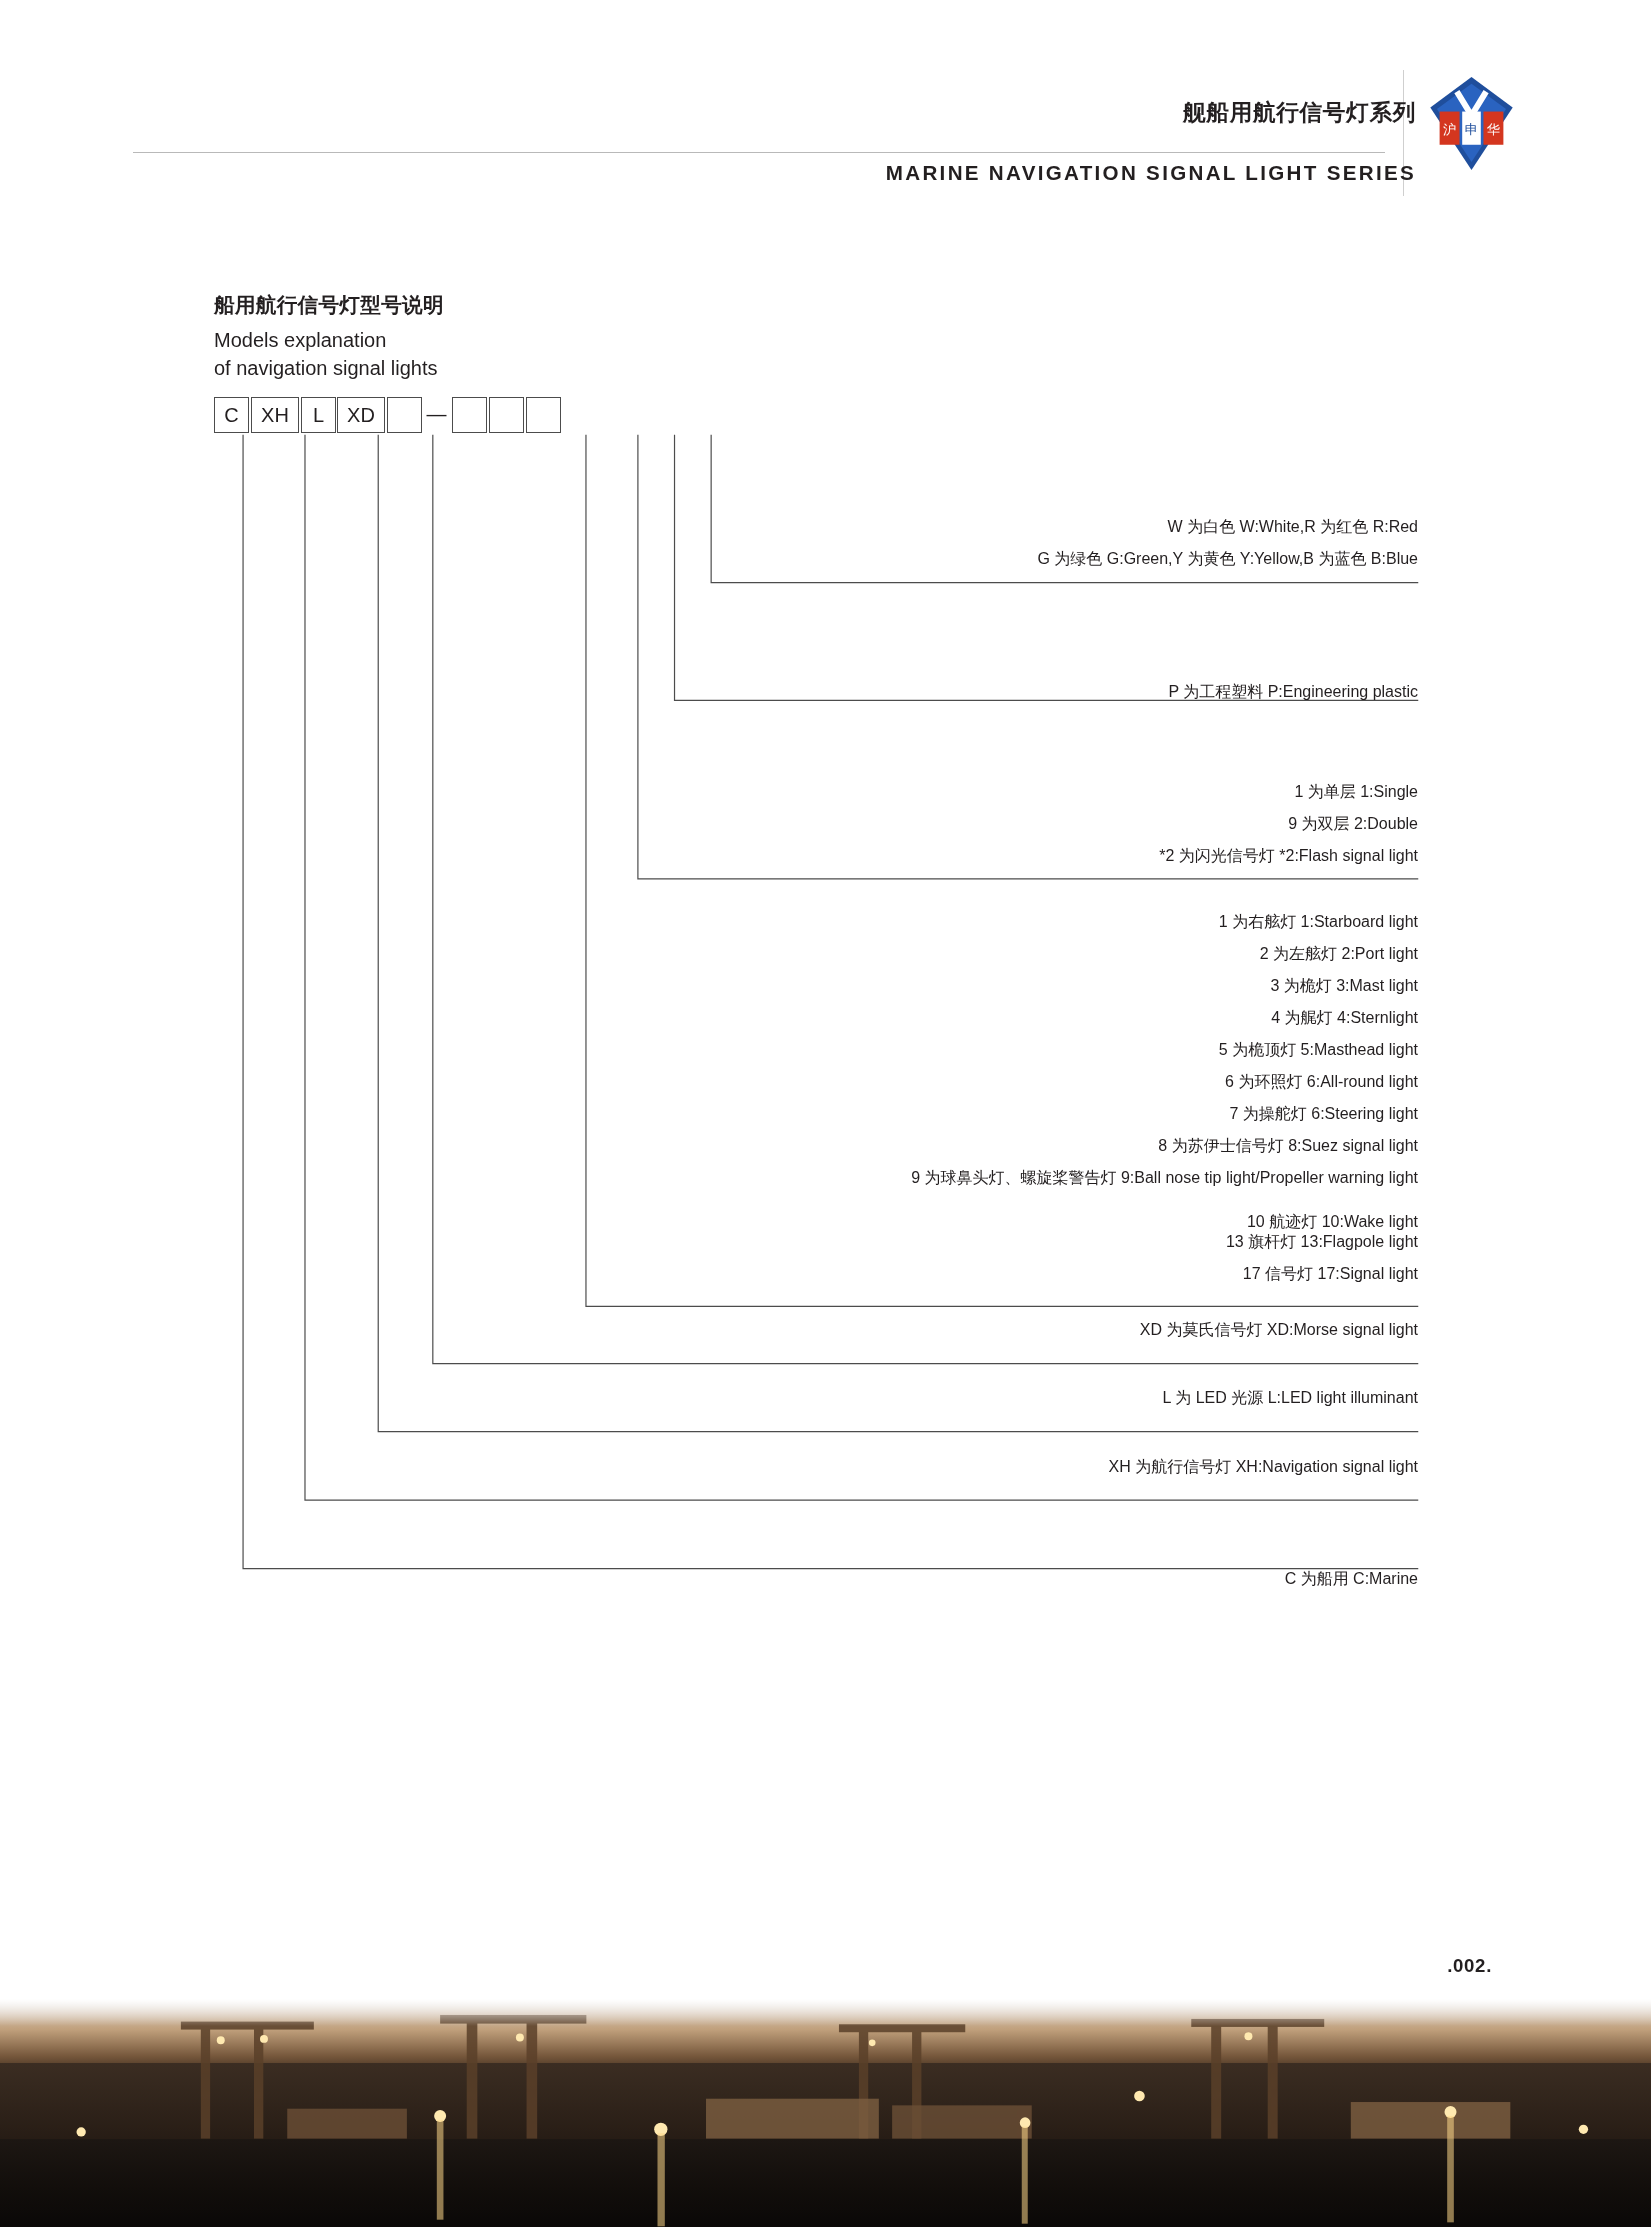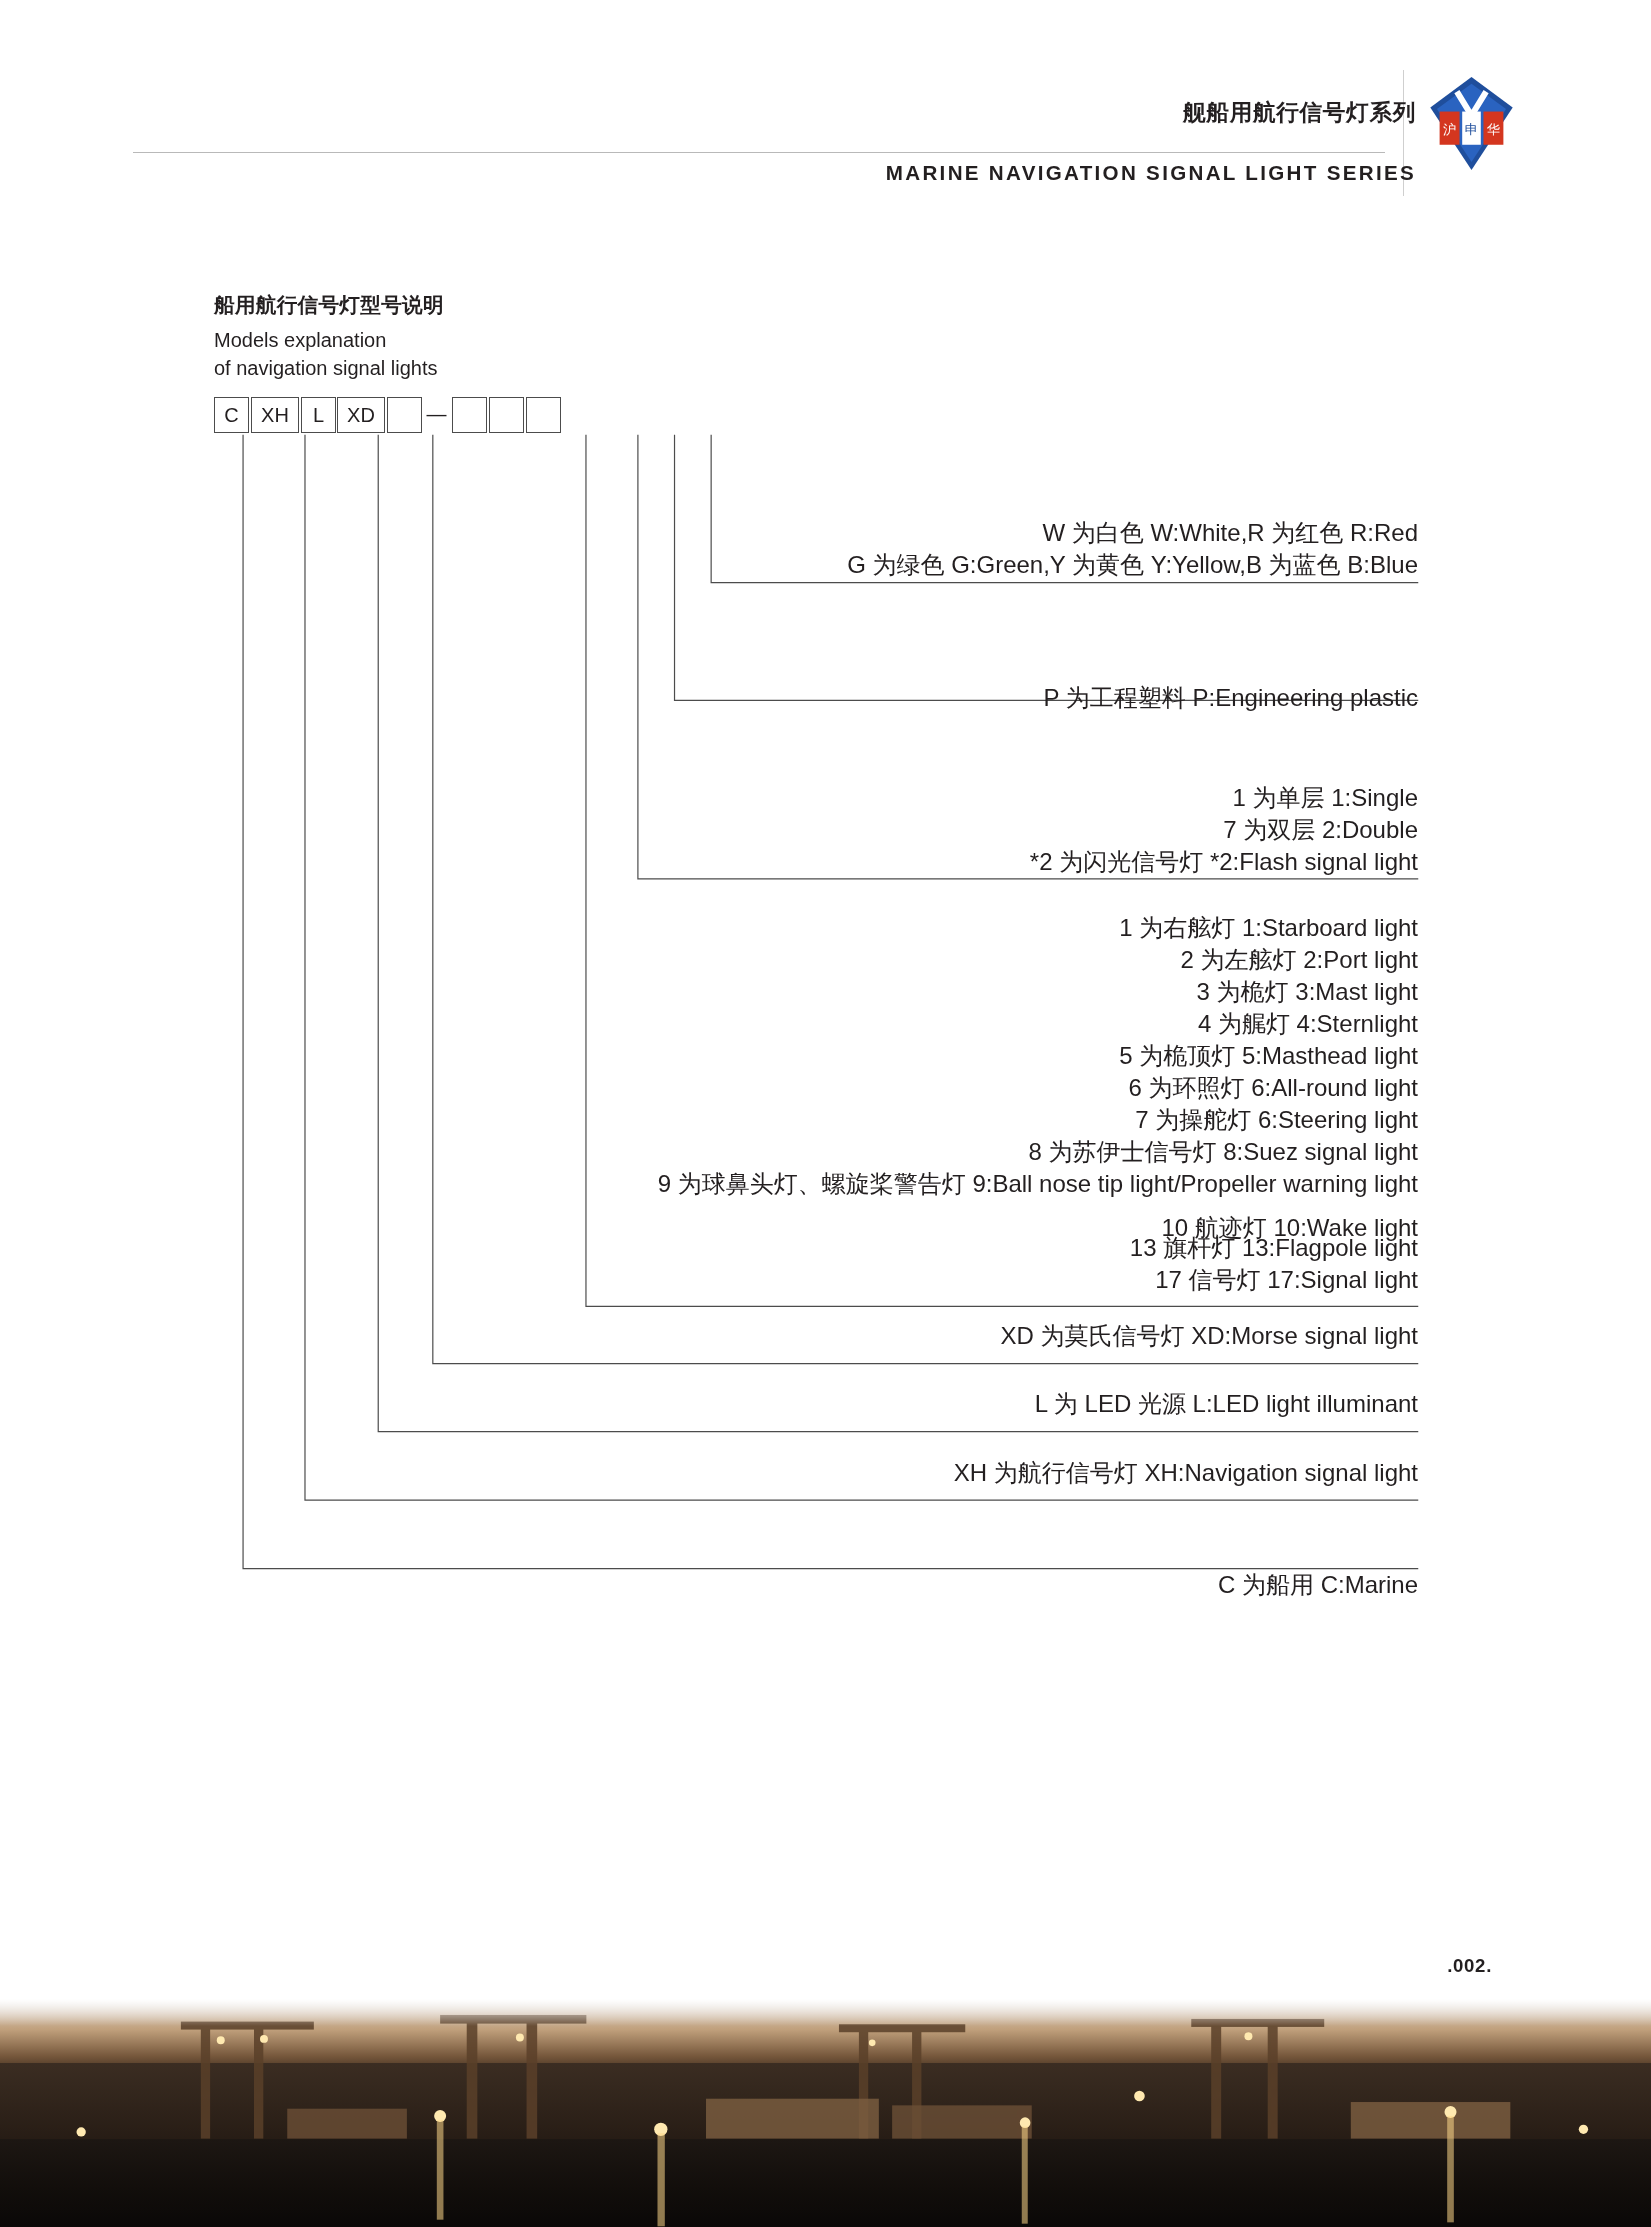--- a/index.html
+++ b/index.html
@@ -62,21 +62,21 @@
     position:absolute;top:0;height:36px;line-height:35px;font-size:20px;
     text-align:center;color:#231f20;
   }
 
   
   .lines{position:absolute;left:0;top:0;width:1652px;height:1598px;}
 
   
   .ann{
     position:absolute;right:234px;
-    font-size:24px;white-space:nowrap;text-align:right;color:#231f20;
+    font-size:16px;white-space:nowrap;text-align:right;color:#231f20;
   }
 
   
   .pageno{
     position:absolute;right:160px;top:1955px;font-size:18.6px;letter-spacing:0.7px;font-weight:bold;
   }
 
   
   .photo{
     position:absolute;left:0;top:1999px;width:1652px;height:228px;
@@ -166,21 +166,21 @@
       </g>
     </svg>
   </div>
 
   <div class="ann" style="top:517px;">W 为白色 W:White,R 为红色 R:Red</div>
   <div class="ann" style="top:549px;">G 为绿色 G:Green,Y 为黄色 Y:Yellow,B 为蓝色 B:Blue</div>
 
   <div class="ann" style="top:682px;">P 为工程塑料 P:Engineering plastic</div>
 
   <div class="ann" style="top:782px;">1 为单层 1:Single</div>
-  <div class="ann" style="top:814px;">7 为双层 2:Double</div>
+  <div class="ann" style="top:814px;">9 为双层 2:Double</div>
   <div class="ann" style="top:846px;">*2 为闪光信号灯 *2:Flash signal light</div>
 
   <div class="ann" style="top:912px;">1 为右舷灯 1:Starboard light</div>
   <div class="ann" style="top:944px;">2 为左舷灯 2:Port light</div>
   <div class="ann" style="top:976px;">3 为桅灯 3:Mast light</div>
   <div class="ann" style="top:1008px;">4 为艉灯 4:Sternlight</div>
   <div class="ann" style="top:1040px;">5 为桅顶灯 5:Masthead light</div>
   <div class="ann" style="top:1072px;">6 为环照灯 6:All-round light</div>
   <div class="ann" style="top:1104px;">7 为操舵灯 6:Steering light</div>
   <div class="ann" style="top:1136px;">8 为苏伊士信号灯 8:Suez signal light</div>

